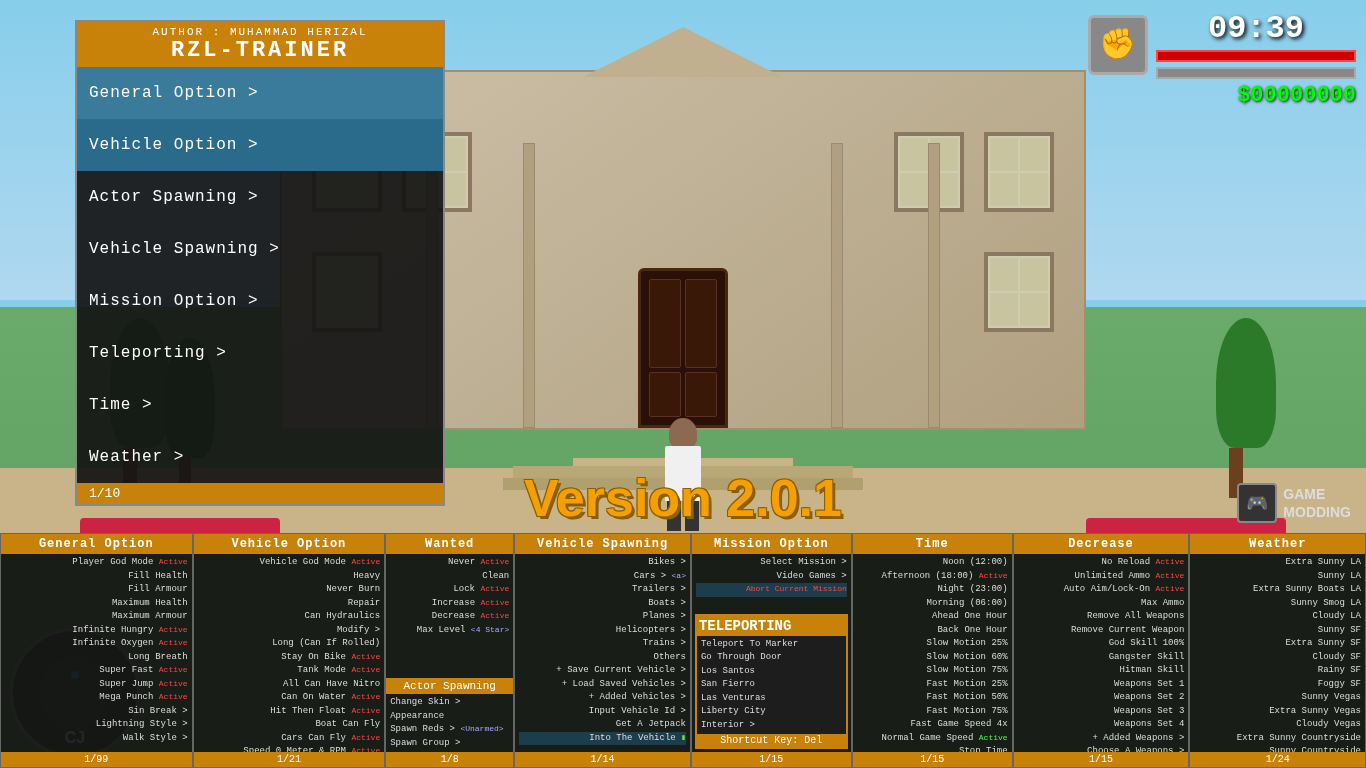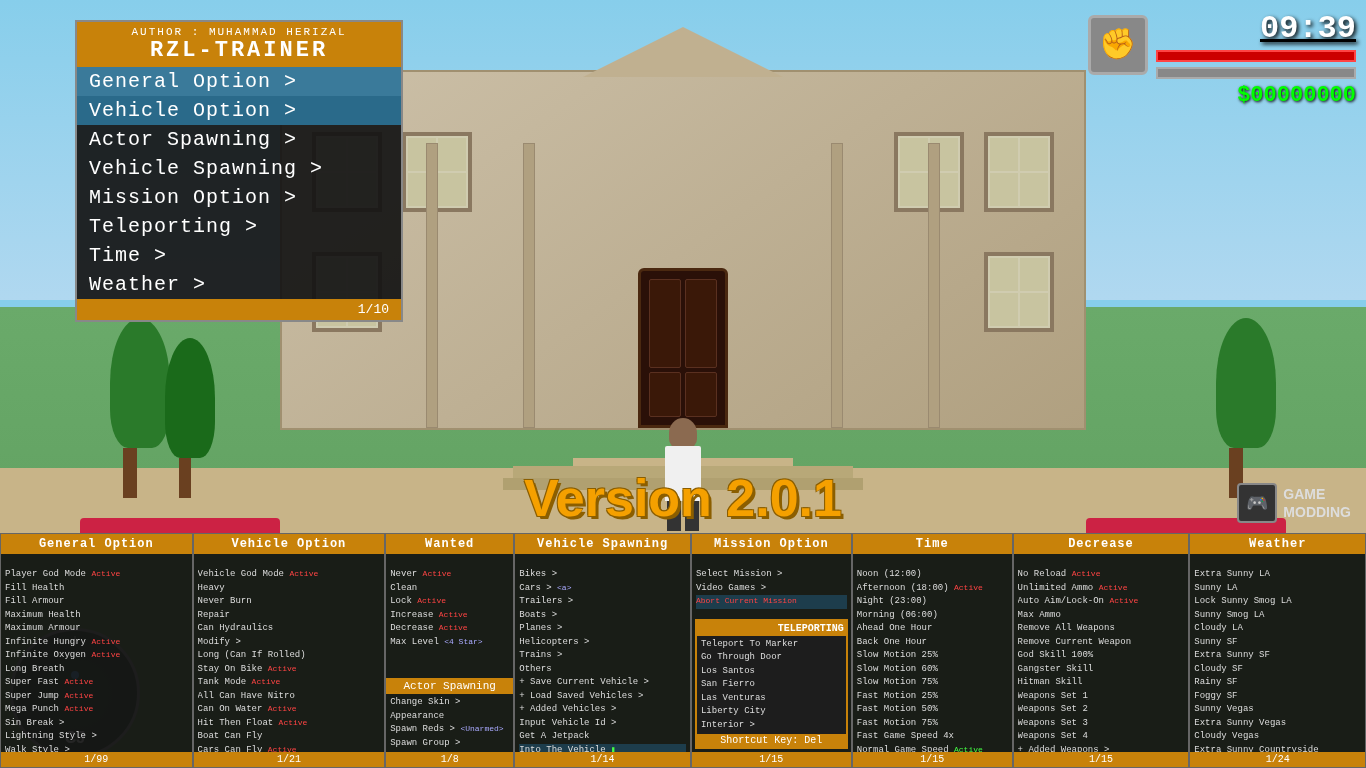--- a/index.html
+++ b/index.html
@@ -95,21 +95,21 @@
       font-size: 16px;
       font-weight: bold;
       font-family: 'Arial', sans-serif;
     }
 
     
     .trainer-menu {
       position: absolute;
       top: 20px;
       left: 75px;
-      width: 328px;
+      width: 370px;
       background: rgba(20, 20, 20, 0.92);
       border: 2px solid #888;
     }
     .trainer-header {
       background: #c8820a;
       padding: 4px 0;
       text-align: center;
     }
     .trainer-author {
       font-size: 11px;
@@ -119,37 +119,37 @@
       text-transform: uppercase;
     }
     .trainer-title {
       font-size: 22px;
       color: #fff;
       letter-spacing: 3px;
       font-family: 'Courier New', monospace;
       font-weight: bold;
     }
     .menu-item {
-      padding: 3px 12px;
-      font-size: 20px;
+      padding: 17px 12px;
+      font-size: 16px;
       font-family: 'Courier New', monospace;
       color: #fff;
       cursor: pointer;
       letter-spacing: 1px;
     }
     .menu-item.active {
       background: #4a8aaa;
       color: #fff;
     }
     .menu-item-general {
       background: #3a6a8a;
     }
     .menu-footer {
       background: #c8820a;
-      text-align: right;
+      text-align: left;
       padding: 3px 12px;
       font-family: 'Courier New', monospace;
       color: #fff;
       font-size: 13px;
     }
 
     
     .bottom-panels {
       position: absolute;
       bottom: 0;
@@ -172,22 +172,23 @@
       padding: 3px 6px;
       font-family: 'Courier New', monospace;
       font-size: 12px;
       color: #fff;
       text-align: center;
       letter-spacing: 1px;
       font-weight: bold;
     }
     .panel-content {
       flex: 1;
-      padding: 14px 4px;
+      padding: 2px 4px;
       overflow: hidden;
+      text-align: right;
     }
     .panel-item {
       font-family: 'Courier New', monospace;
       font-size: 9px;
       color: #ddd;
       line-height: 1.5;
       white-space: nowrap;
       overflow: hidden;
       text-overflow: ellipsis;
     }
@@ -388,21 +389,21 @@
   <div class="char-body" style="border-radius:2px 2px 0 0;"></div>
   <div class="char-legs">
     <div class="char-leg"></div>
     <div class="char-leg"></div>
   </div>
 </div>
 
 <div class="hud-top-right">
   <div class="hud-time-row">
     <div class="hud-fist">✊</div>
-    <div style="display:flex;flex-direction:column;align-items:flex-end;gap:3px;text-decoration:underline;">
+    <div style="display:flex;flex-direction:column;align-items:center;gap:3px;">
       <div class="hud-time">09:39</div>
       <div class="hud-health-bar"></div>
       <div class="hud-armor-bar"></div>
     </div>
   </div>
   <div class="hud-money">$00000000</div>
 </div>
 
 <div class="hud-minimap">
   <div style="position:absolute;top:5px;left:50%;transform:translateX(-50%);width:2px;height:10px;background:#fff;opacity:0.5;"></div>
@@ -531,21 +532,21 @@
 
   <div class="panel" style="flex:1.0;">
     <div class="panel-header">Mission Option</div>
     <div class="panel-content">
       <div class="panel-item">Select Mission &gt;</div>
       <div class="panel-item">Video Games &gt;</div>
       <div class="panel-item panel-highlight"><span class="status-active">Abort Current Mission</span></div>
     </div>
 
     <div style="border:2px solid #c8820a;margin:3px;background:rgba(30,30,30,0.9);">
-      <div style="background:#c8820a;text-align:right;font-family:'Courier New',monospace;font-size:10px;color:#fff;padding:2px;font-weight:bold;">TELEPORTING</div>
+      <div style="background:#c8820a;text-align:left;font-family:'Courier New',monospace;font-size:14px;color:#fff;padding:2px;font-weight:bold;">TELEPORTING</div>
       <div style="padding:2px 4px;">
         <div class="panel-item">Teleport To Marker</div>
         <div class="panel-item">Go Through Door</div>
         <div class="panel-item">Los Santos</div>
         <div class="panel-item">San Fierro</div>
         <div class="panel-item">Las Venturas</div>
         <div class="panel-item">Liberty City</div>
         <div class="panel-item">Interior &gt;</div>
       </div>
       <div style="background:#c8820a;text-align:center;font-family:'Courier New',monospace;font-size:10px;color:#fff;padding:1px;">Shortcut Key: Del</div>
@@ -595,21 +596,21 @@
       <div class="panel-item">Choose A Weapons &gt;</div>
     </div>
     <div class="panel-footer">1/15</div>
   </div>
 
   <div class="panel" style="flex:1.1;">
     <div class="panel-header">Weather</div>
     <div class="panel-content">
       <div class="panel-item">Extra Sunny LA</div>
       <div class="panel-item">Sunny LA</div>
-      <div class="panel-item">Lock Sunny Smog LA</div>
+      <div class="panel-item">Extra Sunny Boats LA</div>
       <div class="panel-item">Sunny Smog LA</div>
       <div class="panel-item">Cloudy LA</div>
       <div class="panel-item">Sunny SF</div>
       <div class="panel-item">Extra Sunny SF</div>
       <div class="panel-item">Cloudy SF</div>
       <div class="panel-item">Rainy SF</div>
       <div class="panel-item">Foggy SF</div>
       <div class="panel-item">Sunny Vegas</div>
       <div class="panel-item">Extra Sunny Vegas</div>
       <div class="panel-item">Cloudy Vegas</div>

